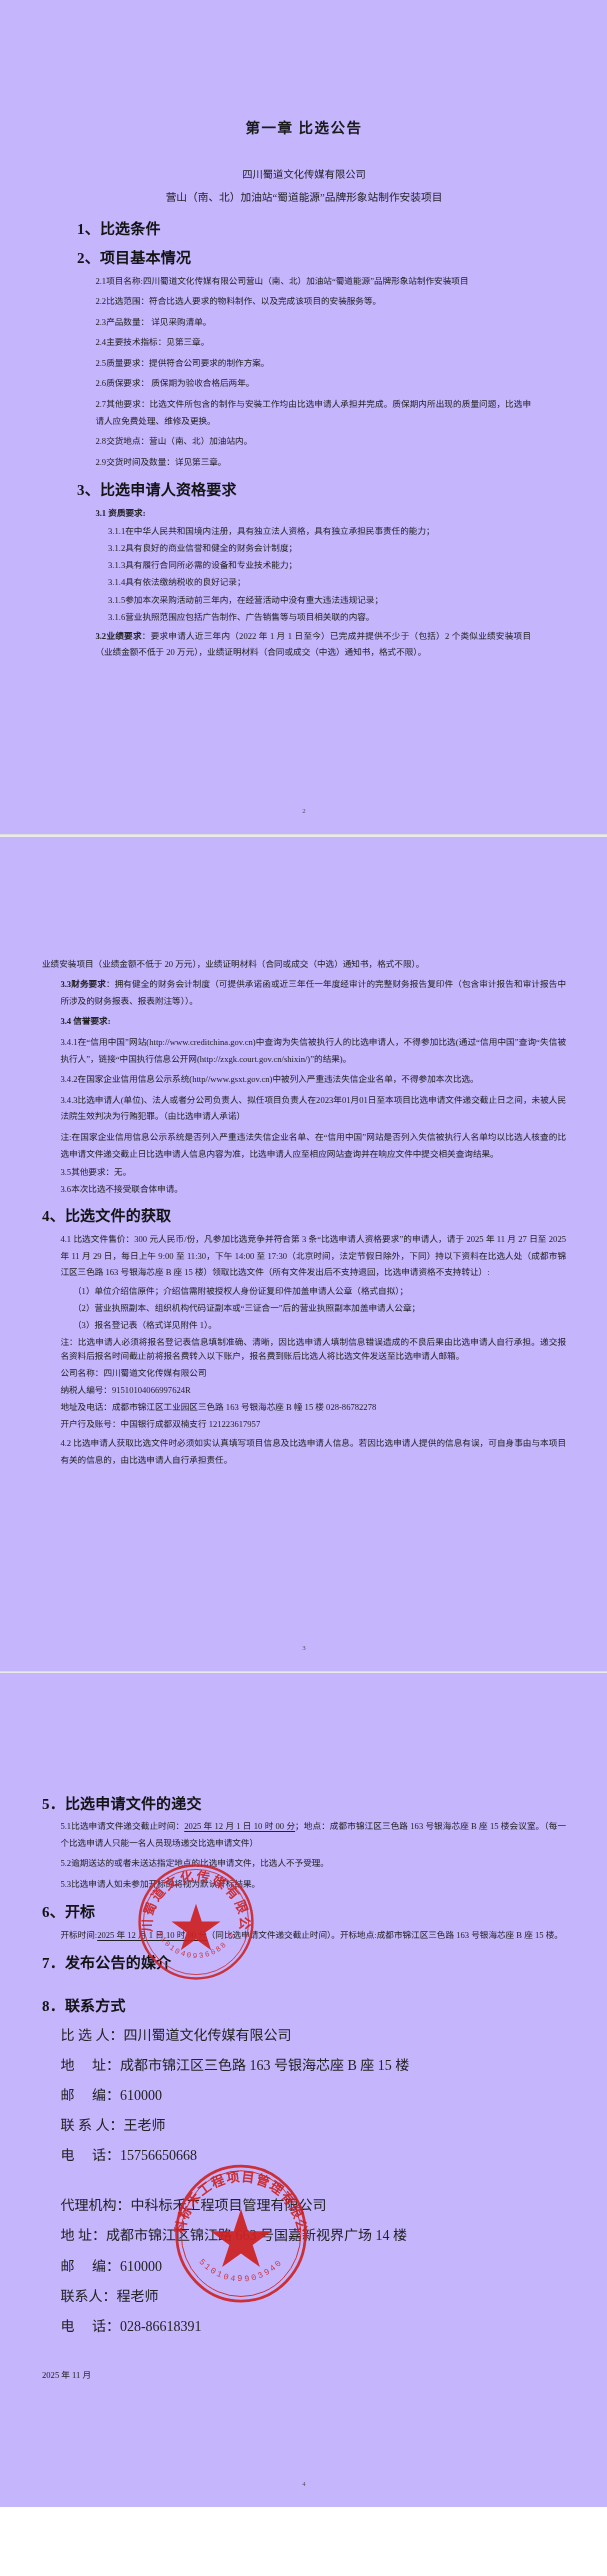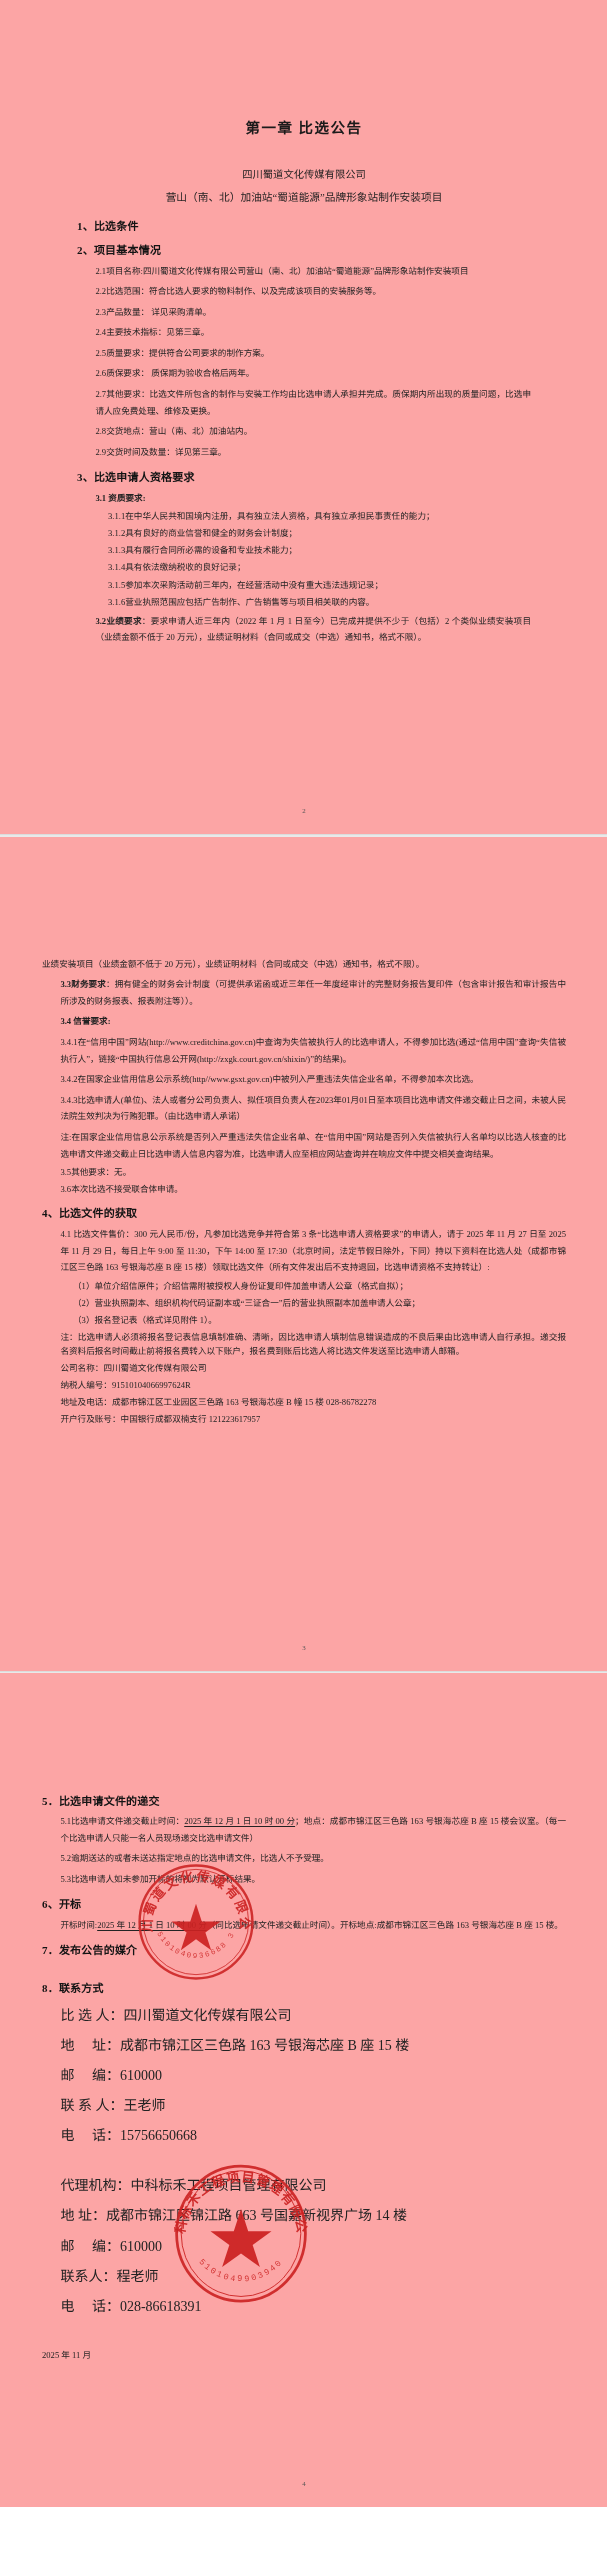--- a/index.html
+++ b/index.html
@@ -17,21 +17,21 @@
   .doc {
     position: relative;
     width: 608px;
     margin: 0 auto;
     background: #ffffff;
   }
   .page {
     position: relative;
     width: 608px;
     box-sizing: border-box;
-    background: #fca5a5;
+    background: #c4b5fd;
     overflow: hidden;
   }
   .page-1 { height: 834px; padding: 116px 77px 0 77px; }
   .page-2 { height: 834px; padding: 119px 42px 0 42px; }
   .page-3 { height: 834px; padding: 111px 42px 0 42px; }
   .page-sep {
     height: 1.5px;
     width: 608px;
     background: #e9e9e9;
     border-top: 0.8px solid #dcdcdc;
@@ -53,21 +53,21 @@
     color: #1f1f1f;
   }
   .project-line {
     text-align: center;
     font-size: 10.7px;
     margin: 0 0 13.8px 0;
     color: #1f1f1f;
   }
 
   .sec-h {
-    font-size: 11px;
+    font-size: 15px;
     font-weight: bold;
     margin: 7.7px 0 5.4px 0;
     color: #141414;
     letter-spacing: 0.2px;
   }
 
   p.body {
     font-size: 8.6px;
     line-height: 1.95;
     margin: 0 0 3.8px 0;
@@ -176,20 +176,21 @@
     <p class="body ind3 tight">（1）单位介绍信原件；介绍信需附被授权人身份证复印件加盖申请人公章（格式自拟）；</p>
     <p class="body ind3 tight">（2）营业执照副本、组织机构代码证副本或“三证合一”后的营业执照副本加盖申请人公章；</p>
     <p class="body ind3 tight">（3）报名登记表（格式详见附件 1）。</p>
     <p class="body ind2 tight">注：比选申请人必须将报名登记表信息填制准确、清晰，因比选申请人填制信息错误造成的不良后果由比选申请人自行承担。递交报名资料后报名时间截止前将报名费转入以下账户，报名费到账后比选人将比选文件发送至比选申请人邮箱。</p>
 
     <p class="body ind2 tight"><span>公司名称：</span><span>四川蜀道文化传媒有限公司</span></p>
     <p class="body ind2 tight"><span>纳税人编号：</span><span>91510104066997624R</span></p>
     <p class="body ind2 tight"><span>地址及电话：</span><span>成都市锦江区工业园区三色路 163 号银海芯座 B 幢 15 楼 028-86782278</span></p>
     <p class="body ind2 tight"><span>开户行及账号：</span><span>中国银行成都双楠支行 121223617957</span></p>
 
+    <p class="body ind2">4.2 比选申请人获取比选文件时必须如实认真填写项目信息及比选申请人信息。若因比选申请人提供的信息有误，可自身事由与本项目有关的信息的，由比选申请人自行承担责任。</p>
 
     <div class="pagenum">3</div>
   </div>
 
   <div class="page-sep"></div>
 
   <div class="page page-3">
 
     <div class="sec-h">5．比选申请文件的递交</div>
     <p class="body ind2"><span>5.1比选申请文件递交截止时间：</span><span class="u">2025 年 12 月 1 日 10 时 00 分</span><span>；地点：成都市锦江区三色路 163 号银海芯座 B 座 15 楼会议室。（每一个比选申请人只能一名人员现场递交比选申请文件）</span></p>

